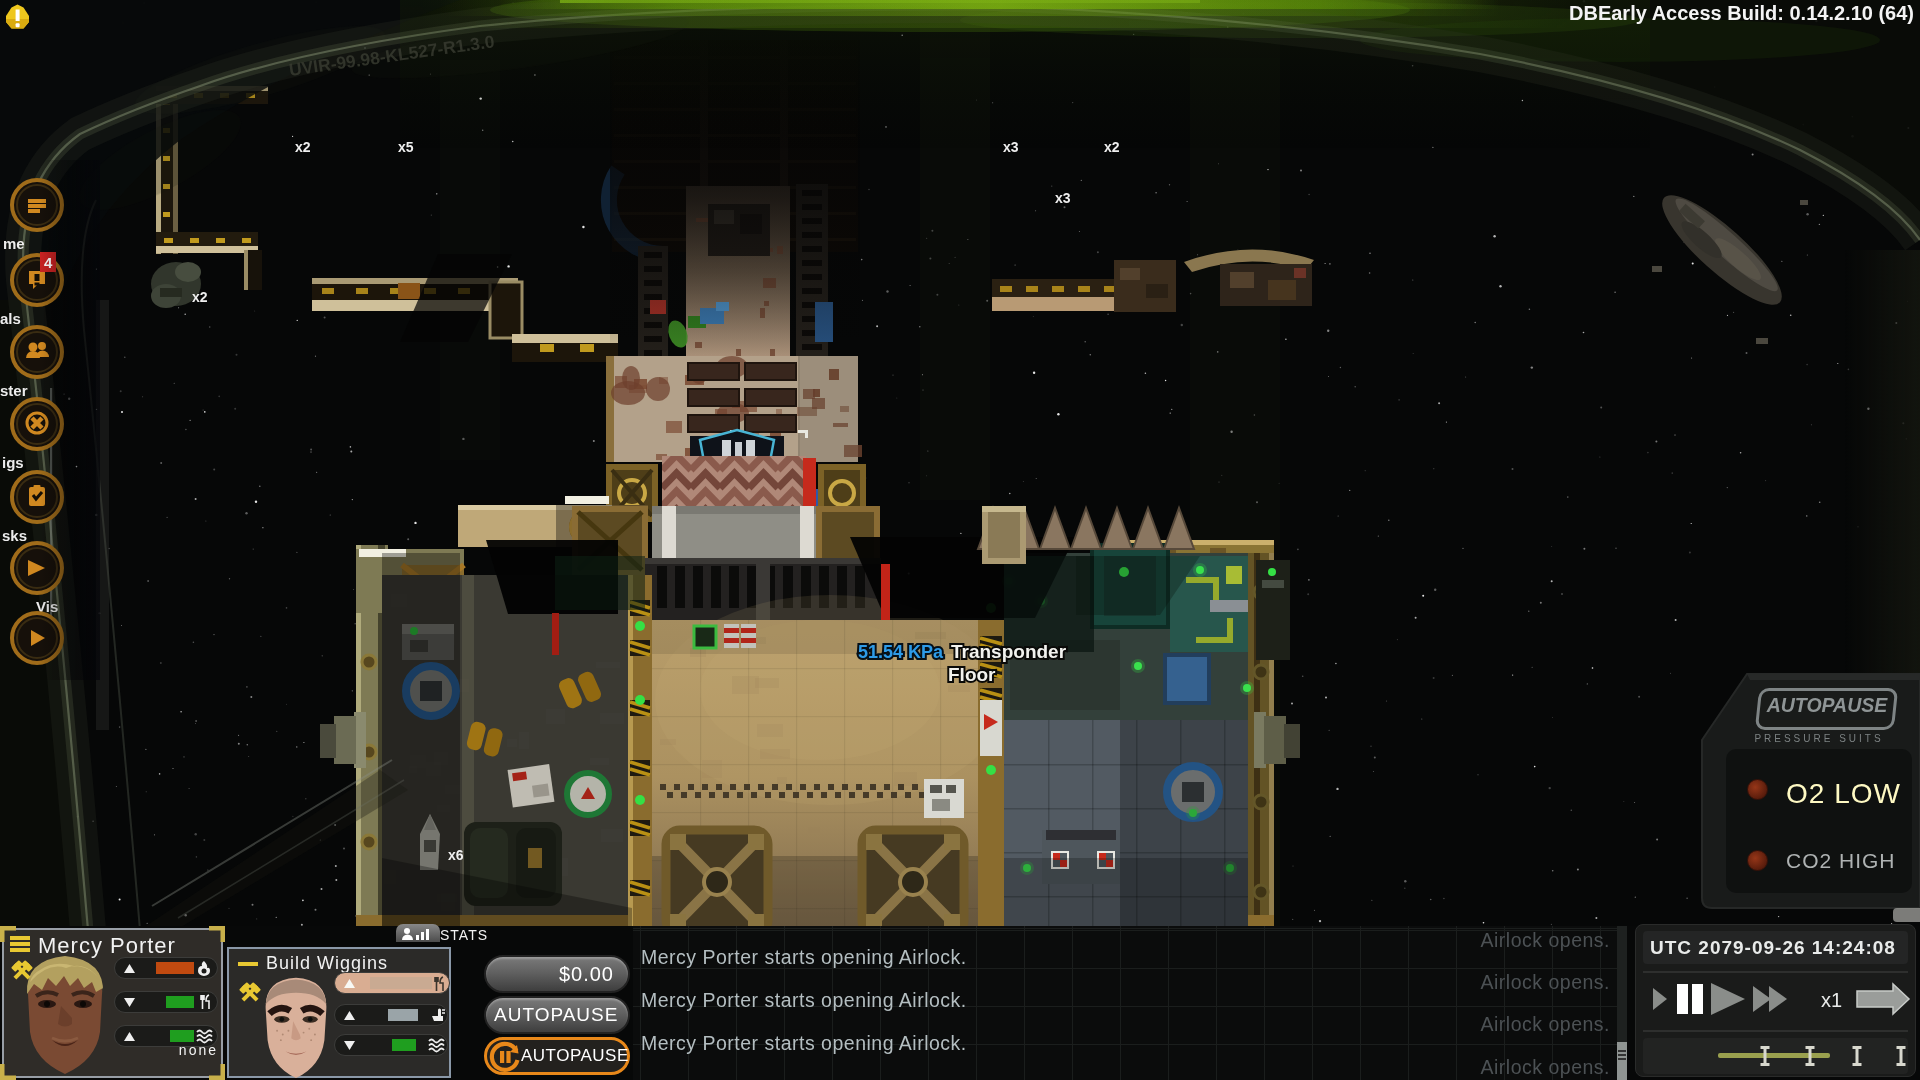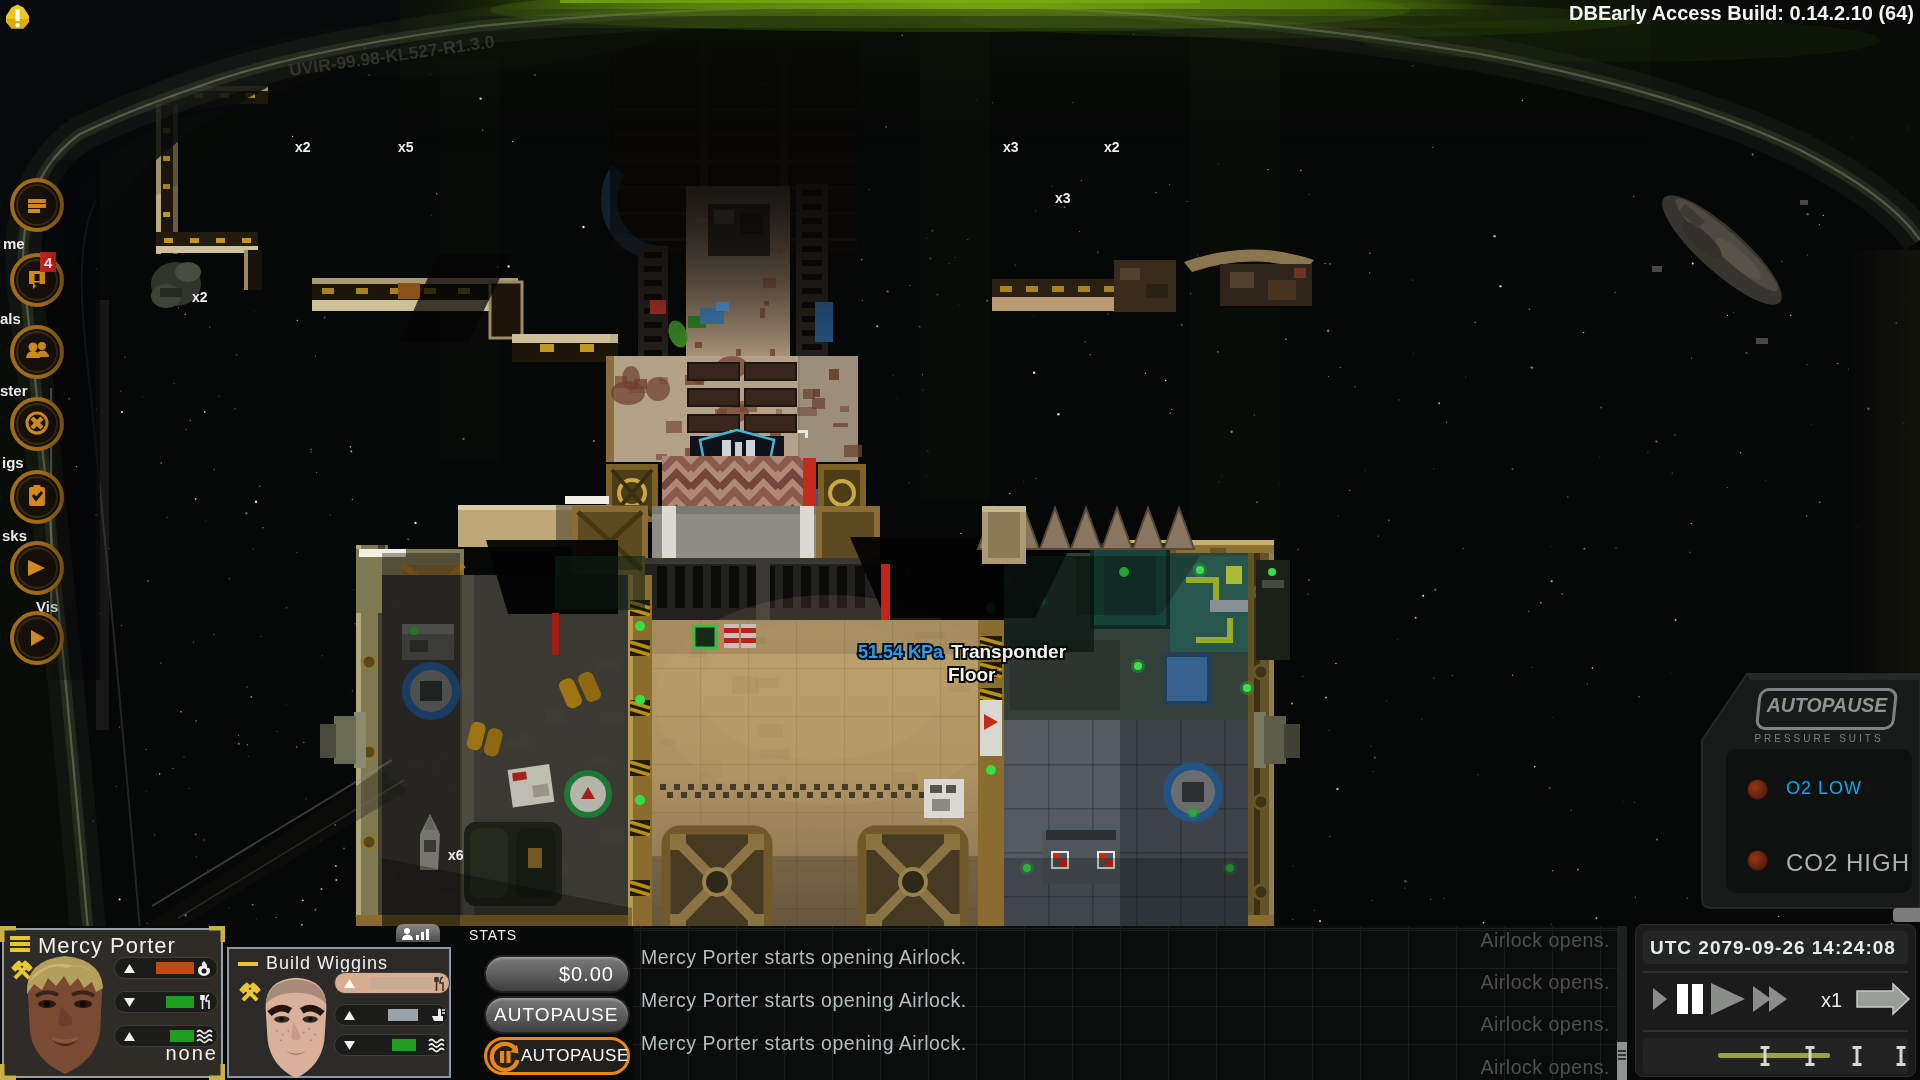--- a/index.html
+++ b/index.html
@@ -1418,21 +1418,21 @@
     <svg class="abs" style="left:198px;top:994px" width="16" height="16">
       <path d="M3,1 v5 M6,1 v5 M4.5,1 v14 M4.5,6 a2,2 0 0 0 1.5,-2" stroke="#efefef" stroke-width="1.6" fill="none"></path>
       <path d="M11,1 q-3,1 -3,6 h3 v8" stroke="#efefef" stroke-width="1.6" fill="none"></path>
     </svg>
     <div class="abs" style="left:114px;top:1025px;width:104px;height:22px;background:#1b1b19;border-radius:11px;border:1px solid #3c3c3a"></div>
     <div class="abs" style="left:124px;top:1032px;width:11px;height:9px;background:#efefef;clip-path:polygon(50% 0,0 100%,100% 100%)"></div>
     <div class="abs" style="left:170px;top:1030px;width:24px;height:12px;background:#1f9e1f"></div>
     <svg class="abs" style="left:196px;top:1028px" width="18" height="16">
       <path d="M1,4 q2.5,-3 5,0 t5,0 t5,0 M1,8.5 q2.5,-3 5,0 t5,0 t5,0 M1,13 q2.5,-3 5,0 t5,0 t5,0" stroke="#efefef" stroke-width="1.8" fill="none"></path>
     </svg>
-    <div class="abs" style="left:120px;top:1042px;width:98px;text-align:right;font-size:20px;letter-spacing:2px;color:#f4f4f4;">none</div>
+    <div class="abs" style="left:120px;top:1042px;width:98px;text-align:right;font-size:14px;letter-spacing:2px;color:#f4f4f4;">none</div>
     <div class="abs" style="left:227px;top:947px;width:224px;height:131px;background:#2b2a28;border:2px solid #8a98a8"></div>
     <div class="abs" style="left:238px;top:962px;width:20px;height:4px;background:#e8c832"></div>
     <div class="abs" style="left:266px;top:953px;font-size:18px;letter-spacing:1px;color:#f2f2f2;">Build Wiggins</div>
     <svg class="abs" style="left:252px;top:972px" width="88" height="106" viewBox="0 0 88 112">
 
 <path d="M12,40 Q10,8 44,6 Q78,8 76,40 L74,72 Q70,100 44,112 Q18,100 14,72 Z" fill="#d9b09a"></path>
 <path d="M12,34 Q14,10 44,8 Q74,10 76,34 Q66,22 44,22 Q22,22 12,34 Z" fill="#a88a78"></path>
 <path d="M16,44 q11,-10 22,-3 M50,41 q11,-7 22,3" stroke="#241410" stroke-width="7" fill="none"></path>
 <ellipse cx="29" cy="50" rx="8" ry="3.5" fill="#3a2c22"></ellipse>
       <ellipse cx="59" cy="50" rx="8" ry="3.5" fill="#3a2c22"></ellipse>
@@ -1482,21 +1482,21 @@
       <path d="M1,4 q2.5,-3 5,0 t5,0 t5,0 M1,8.5 q2.5,-3 5,0 t5,0 t5,0 M1,13 q2.5,-3 5,0 t5,0 t5,0" stroke="#efefef" stroke-width="1.8" fill="none"></path>
     </svg>
     <div class="abs" style="left:396px;top:924px;width:44px;height:18px;background:linear-gradient(#888,#4c4c4c);border-radius:7px 7px 0 0"></div>
     <svg class="abs" style="left:402px;top:927px" width="32" height="13">
       <circle cx="5" cy="4" r="3" fill="#fff"></circle>
       <path d="M0,13 a5.5,5.5 0 0 1 11,0 z" fill="#fff"></path>
       <rect x="14" y="8" width="3" height="5" fill="#fff"></rect>
       <rect x="19" y="5" width="3" height="8" fill="#fff"></rect>
       <rect x="24" y="2" width="3" height="11" fill="#fff"></rect>
     </svg>
-    <div class="abs" style="left:440px;top:927px;font-size:14px;letter-spacing:1px;color:#f2f2f2;padding-left:29px;">STATS</div>
+    <div class="abs" style="left:440px;top:927px;font-size:14px;letter-spacing:1px;color:#f2f2f2;">STATS</div>
     <div class="abs" style="left:484px;top:955px;width:146px;height:38px;border-radius:19px;background:linear-gradient(#7a7a7a,#616161 45%,#3e3e3e);border:2px solid #222;box-shadow:inset 0 2px 2px rgba(255,255,255,0.25);"></div>
     <div class="abs" style="left:494px;top:963px;width:120px;text-align:right;font-size:20px;letter-spacing:1px;color:#fff;">$0.00</div>
     <div class="abs" style="left:484px;top:996px;width:146px;height:38px;border-radius:19px;background:linear-gradient(#7a7a7a,#616161 45%,#3e3e3e);border:2px solid #222;box-shadow:inset 0 2px 2px rgba(255,255,255,0.25);"></div>
     <div class="abs" style="left:494px;top:1004px;width:124px;text-align:right;font-size:19px;letter-spacing:1px;color:#fff;">AUTOPAUSE</div>
     <div class="abs" style="left:484px;top:1037px;width:146px;height:38px;border-radius:19px;background:#23211e;border:3px solid #e8881a"></div>
     <svg class="abs" style="left:488px;top:1040px" width="34" height="34" viewBox="0 0 34 34">
       <path d="M28.5,11 A13,13 0 1 0 29.5,20" fill="none" stroke="#e8881a" stroke-width="4.2"></path>
       <path d="M29,5 l1.5,8.5 l-8.5,-1.5 z" fill="#e8881a"></path>
       <rect x="12" y="11" width="4.2" height="12" fill="#e8881a"></rect>
       <rect x="18.4" y="11" width="4.2" height="12" fill="#e8881a"></rect>
@@ -1545,17 +1545,17 @@
     </svg>
     <svg class="abs" style="left:1690px;top:660px" width="230" height="260" viewBox="0 0 230 260">
       <path d="M57,14 L230,14 L230,248 Q230,248 222,248 L22,248 Q12,248 12,238 L12,80 Z" fill="#191b1a" stroke="#262827" stroke-width="2"></path>
       <path d="M57,14 L230,14 L230,20 L60,20 Z" fill="#272928"></path>
     </svg>
     <div class="abs" style="left:1757px;top:688px;width:139px;height:42px;border:3px solid #7e8485;border-radius:10px;transform:skewX(-6deg)"></div>
     <div class="abs" style="left:1761px;top:694px;width:132px;text-align:center;font-size:19.5px;font-weight:bold;font-style:italic;letter-spacing:0;color:#8f9596;">AUTOPAUSE</div>
     <div class="abs" style="left:1726px;top:733px;width:186px;text-align:center;font-size:10px;font-weight:normal;letter-spacing:3px;color:#7c8283;">PRESSURE SUITS</div>
     <div class="abs" style="left:1726px;top:749px;width:186px;height:144px;background:#0f1110;border-radius:10px"></div>
     <div class="abs" style="left:1747px;top:779px;width:21px;height:21px;border-radius:50%;background:radial-gradient(circle at 38% 38%,#963618,#581c0c 72%);border:1px solid #3a1208"></div>
-    <div class="abs" style="left:1786px;top:778px;font-size:18px;letter-spacing:1px;color:#0ea5e9;">O2 LOW</div>
+    <div class="abs" style="left:1786px;top:778px;font-size:28px;letter-spacing:1px;color:#fef9c3;">O2 LOW</div>
     <div class="abs" style="left:1747px;top:850px;width:21px;height:21px;border-radius:50%;background:radial-gradient(circle at 38% 38%,#963618,#581c0c 72%);border:1px solid #3a1208"></div>
-    <div class="abs" style="left:1786px;top:849px;font-size:24px;letter-spacing:1px;color:#aeb2b2;">CO2 HIGH</div>
+    <div class="abs" style="left:1786px;top:849px;font-size:21px;letter-spacing:1px;color:#aeb2b2;">CO2 HIGH</div>
     <div class="abs" style="left:1893px;top:908px;width:27px;height:14px;background:#9a9a96;border-radius:4px 0 0 4px;opacity:0.8"></div>
 </div>
 
 </body></html>

